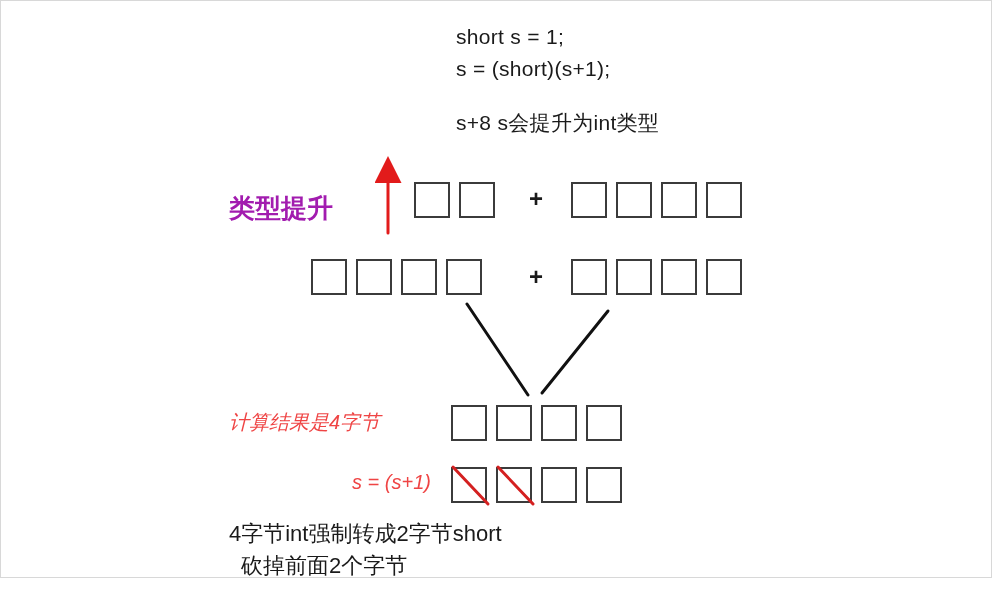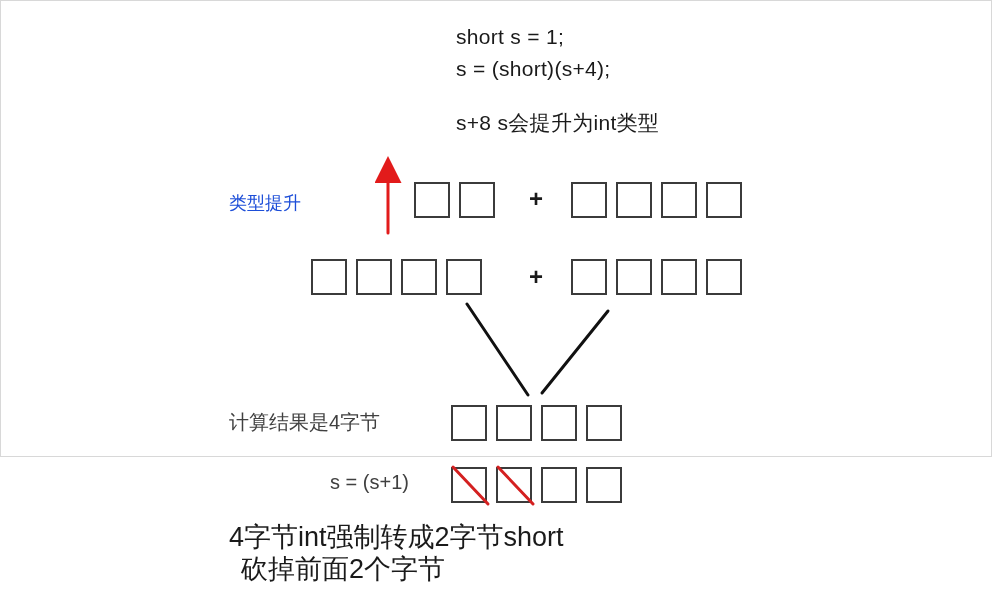--- a/index.html
+++ b/index.html
@@ -10,51 +10,52 @@
     width: 992px;
     height: 603px;
     background: #ffffff;
     font-family: "Liberation Sans", sans-serif;
     color: #000000;
     overflow: hidden;
   }
   #canvas {
     position: relative;
     width: 992px;
-    height: 457px;
+    height: 578px;
     border: 1px solid #d8d8d8;
     box-sizing: border-box;
     background: #ffffff;
   }
   .code-line {
     position: absolute;
     font-size: 21px;
     font-family: "Liberation Sans", sans-serif;
     color: #1a1a1a;
     white-space: nowrap;
     letter-spacing: 0.3px;
   }
   .note-line {
     position: absolute;
-    font-size: 27px;
+    font-size: 22px;
     color: #1a1a1a;
     white-space: nowrap;
   }
   .label-red {
     position: absolute;
-    font-size: 18px;
-    color: #1d4ed8;
-    font-weight: 400;
+    font-size: 26px;
+    color: #a21caf;
+    font-weight: 700;
     white-space: nowrap;
   }
   .label-black {
     position: absolute;
     font-size: 20px;
-    color: #404040;
+    color: #ef4444;
     white-space: nowrap;
+    font-style: italic;
   }
   .byte-box {
     position: absolute;
     width: 36px;
     height: 36px;
     border: 2px solid #3b3b3b;
     box-sizing: border-box;
     background: transparent;
   }
   .plus-sign {
@@ -72,28 +73,28 @@
     pointer-events: none;
   }
 </style>
 </head>
 <body>
 
 <div id="canvas">
 
   <div>
     <div class="code-line" style="left: 455px; top: 24px;">short s = 1;</div>
-    <div class="code-line" style="left: 455px; top: 56px;">s = (short)(s+4);</div>
+    <div class="code-line" style="left: 455px; top: 56px;">s = (short)(s+1);</div>
     <div class="code-line" style="left: 455px; top: 108px;">s+8  s会提升为int类型</div>
   </div>
 
   <div>
     <div class="label-red" style="left: 228px; top: 190px;">类型提升</div>
     <div class="label-black" style="left: 228px; top: 408px;">计算结果是4字节</div>
-    <div class="label-black" style="left: 329px; top: 470px;">s = (s+1)</div>
+    <div class="label-black" style="left: 351px; top: 470px;">s = (s+1)</div>
     <div class="note-line" style="left: 228px; top: 518px;">4字节int强制转成2字节short</div>
     <div class="note-line" style="left: 240px; top: 550px;">砍掉前面2个字节</div>
   </div>
 
   <div>
     <div class="plus-sign" style="left: 528px; top: 184px;">+</div>
     <div class="plus-sign" style="left: 528px; top: 262px;">+</div>
   </div>
 
   <div id="boxes-layer">

